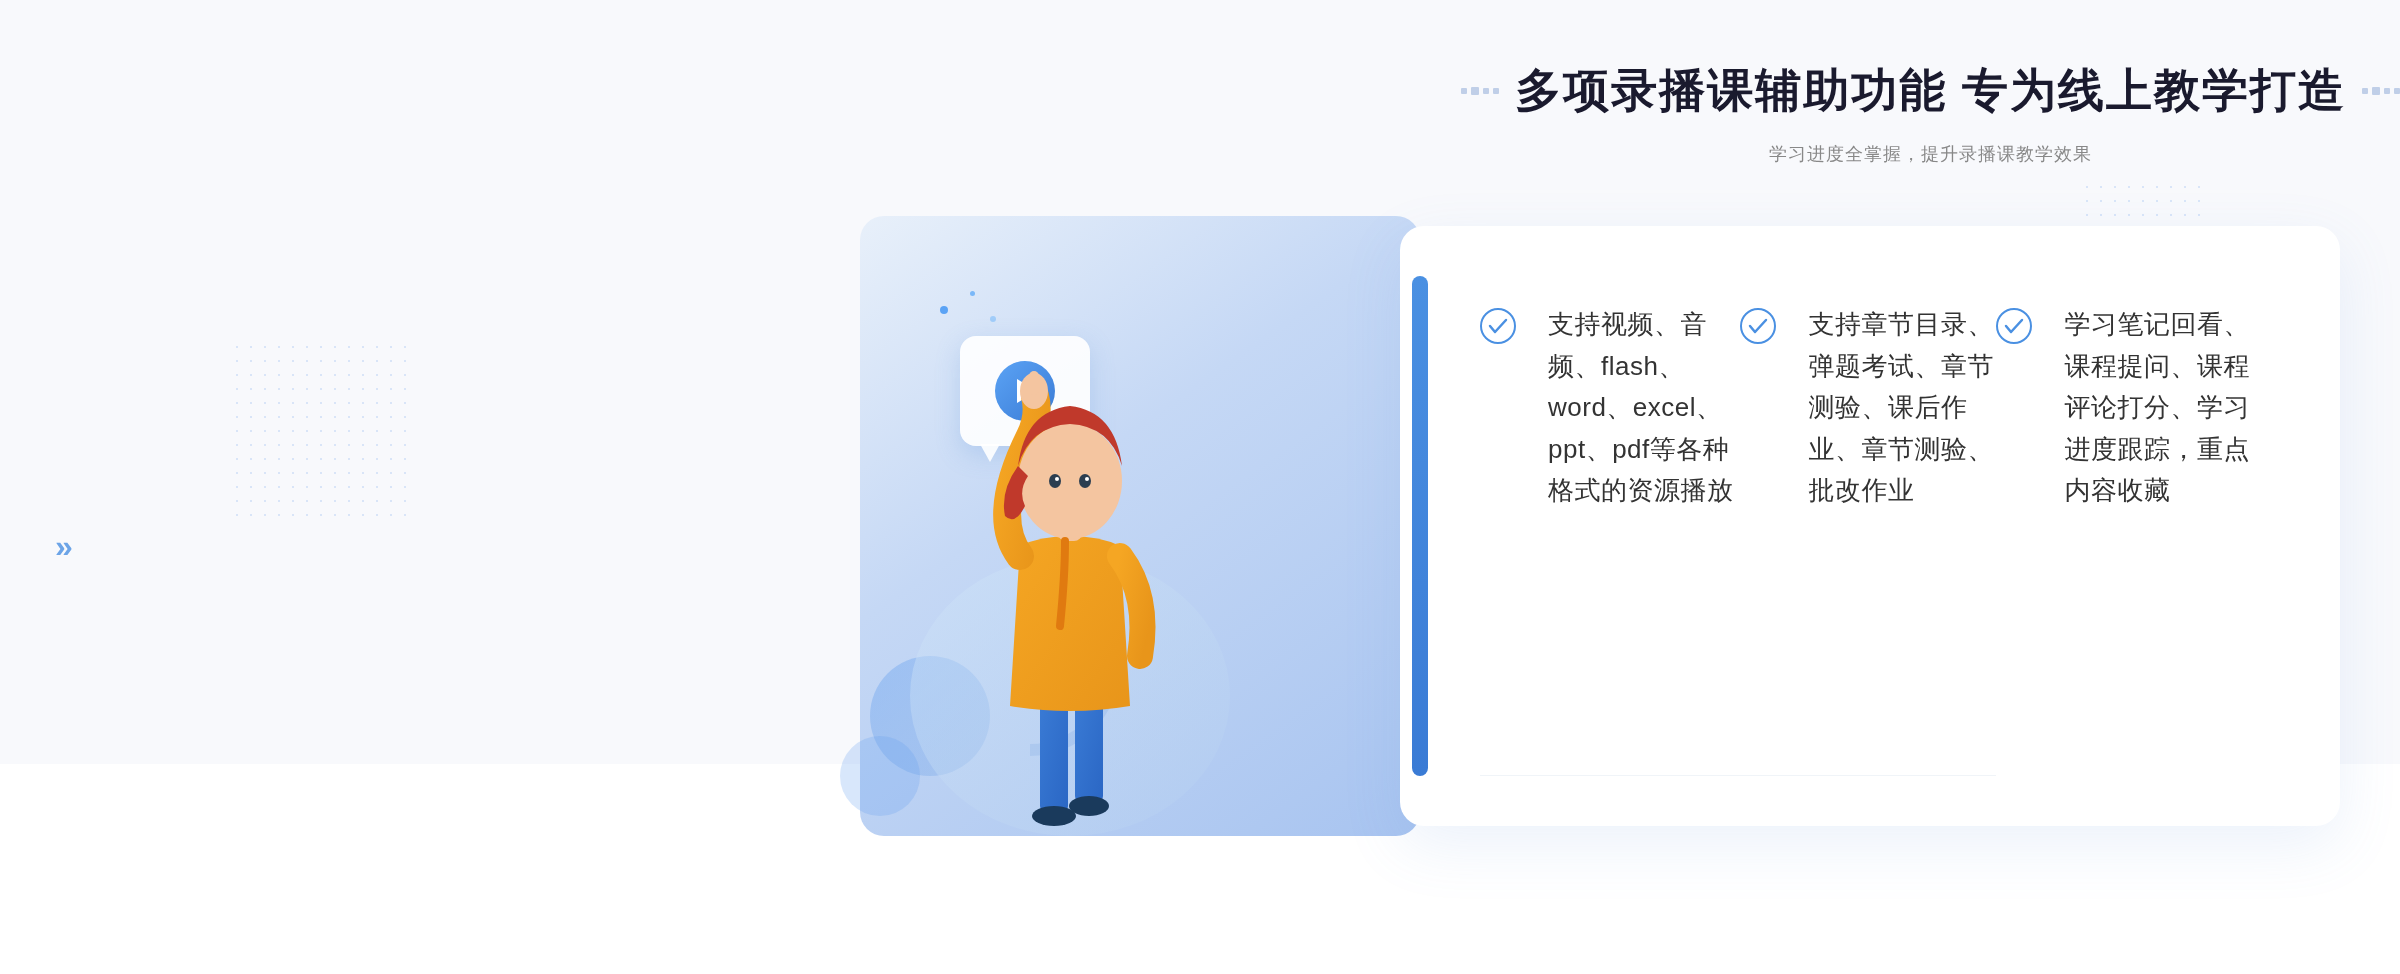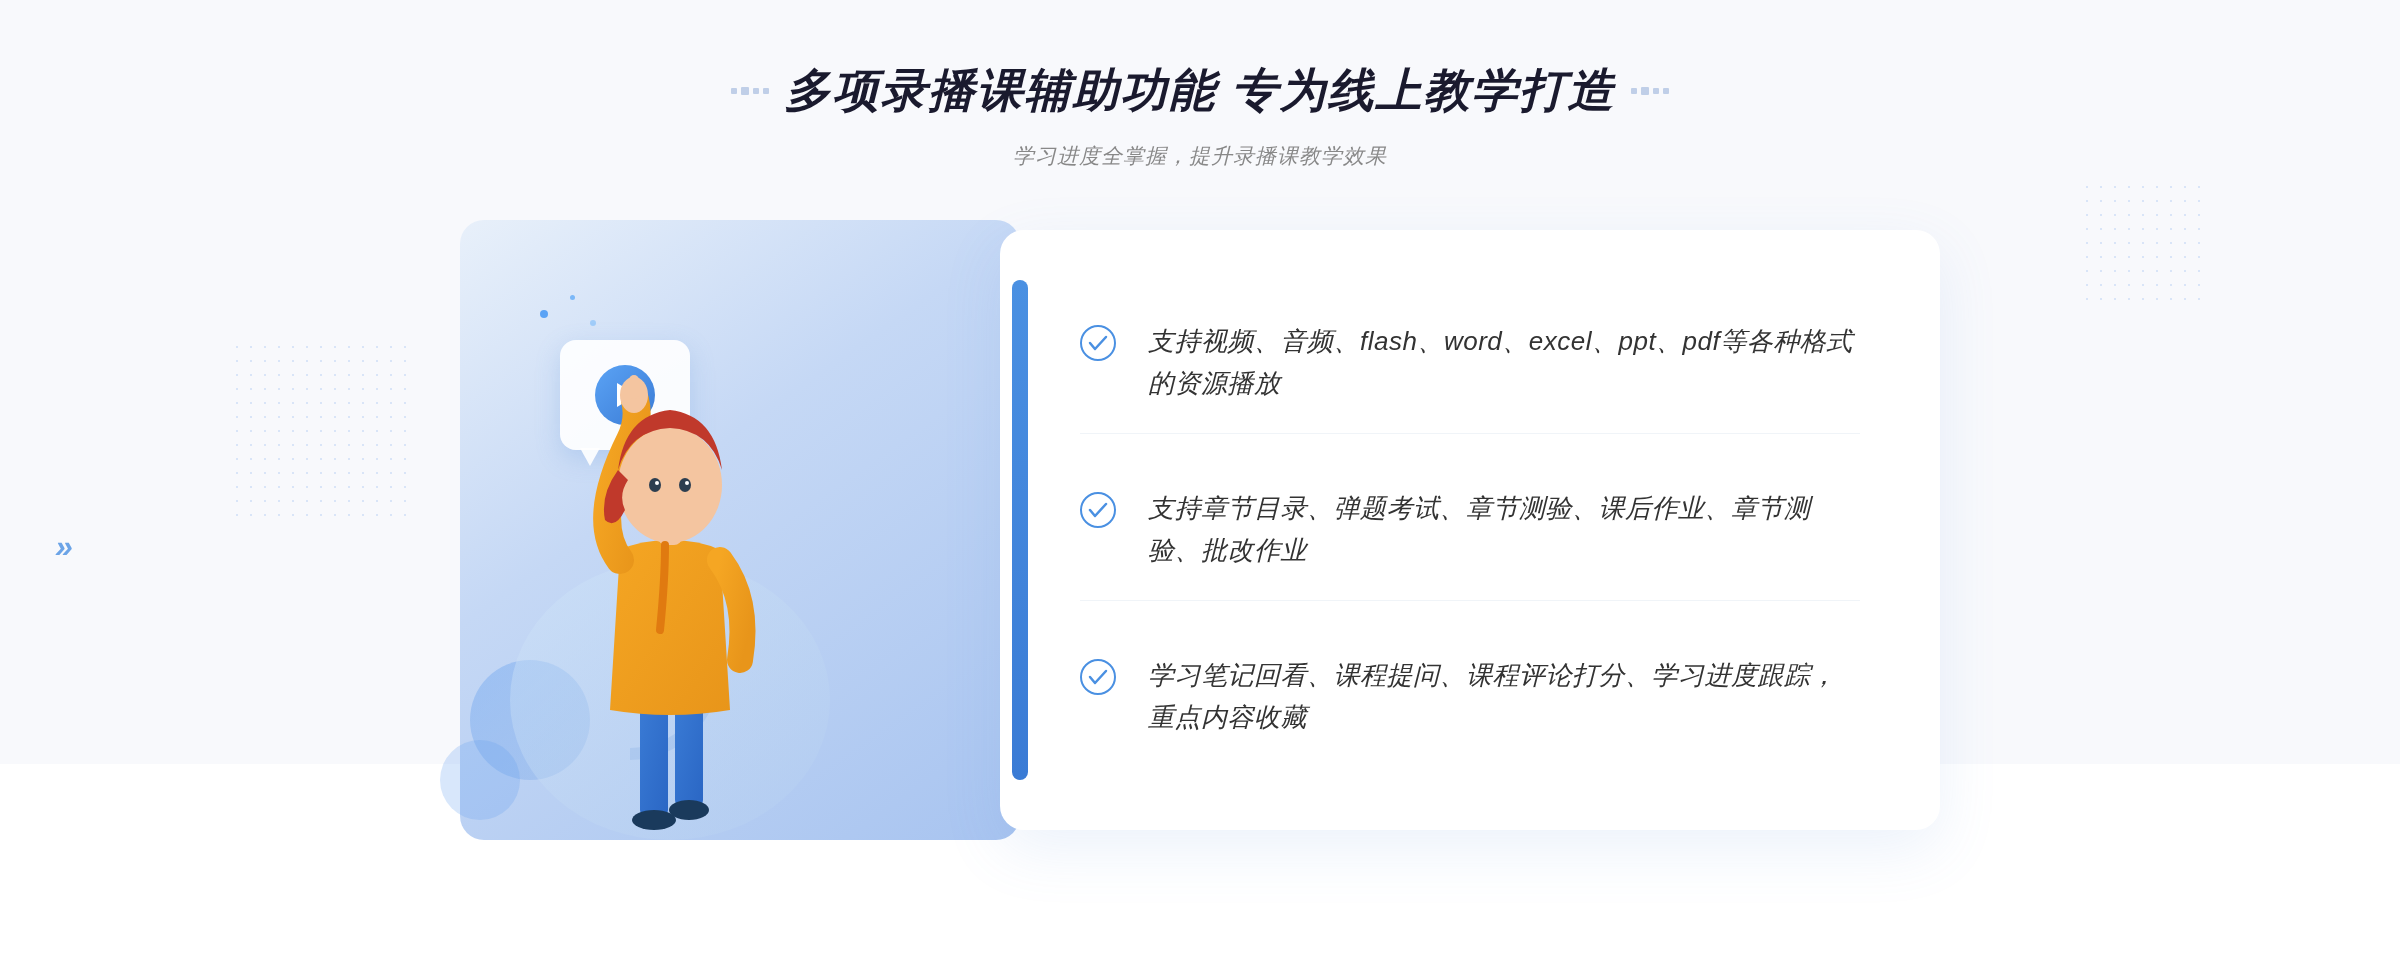--- a/index.html
+++ b/index.html
@@ -17,22 +17,21 @@
       position: relative;
     }
 
     .page-container {
       width: 2400px;
       height: 764px;
       background: #f8f9fc;
       position: relative;
       display: flex;
       flex-direction: column;
-      align-items: center;
-      font-style: italic;
+      align-items: flex-end;
     }
 
     
     .dots-pattern {
       position: absolute;
       width: 180px;
       height: 180px;
       background-image: radial-gradient(circle, #c5d8f5 1.5px, transparent 1.5px);
       background-size: 14px 14px;
       opacity: 0.6;
@@ -86,21 +85,21 @@
     }
 
     .main-title {
       font-size: 46px;
       font-weight: 600;
       color: #1a1a2e;
       letter-spacing: 2px;
     }
 
     .sub-title {
-      font-size: 21px;
+      font-size: 18px;
       color: #888;
       margin-top: 8px;
       letter-spacing: 1px;
     }
 
     
     .main-content {
       display: flex;
       align-items: center;
       justify-content: center;
@@ -229,21 +228,21 @@
     
     .features-card {
       width: 940px;
       min-height: 600px;
       background: white;
       border-radius: 24px;
       margin-left: -20px;
       padding: 50px 80px;
       box-shadow: 0 20px 60px rgba(100,150,220,0.12);
       display: flex;
-      flex-direction: column;
+      flex-direction: row;
       justify-content: space-around;
       z-index: 2;
     }
 
     .feature-item {
       display: flex;
       align-items: flex-start;
       padding: 28px 0;
       border-bottom: 1px solid #f0f4f8;
     }

